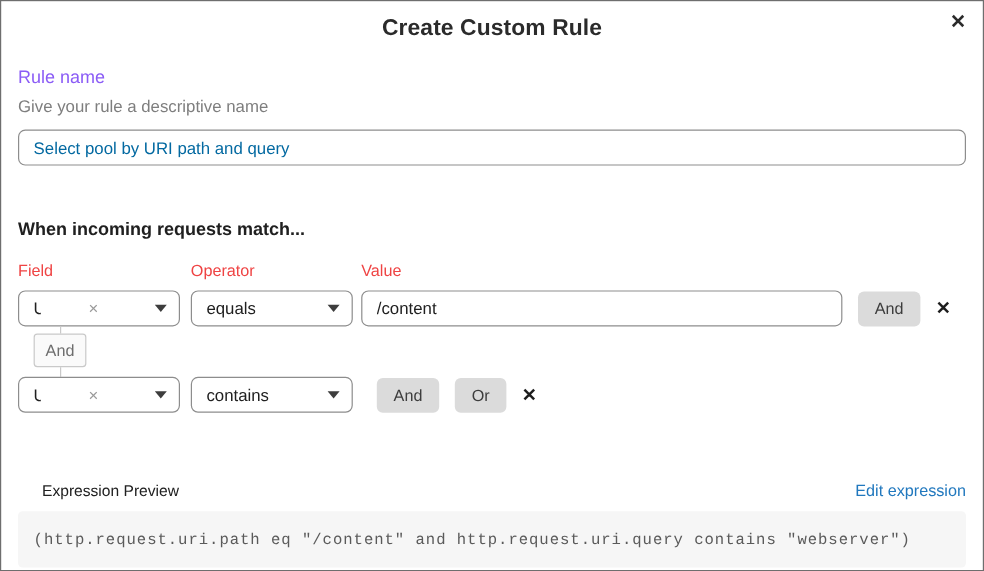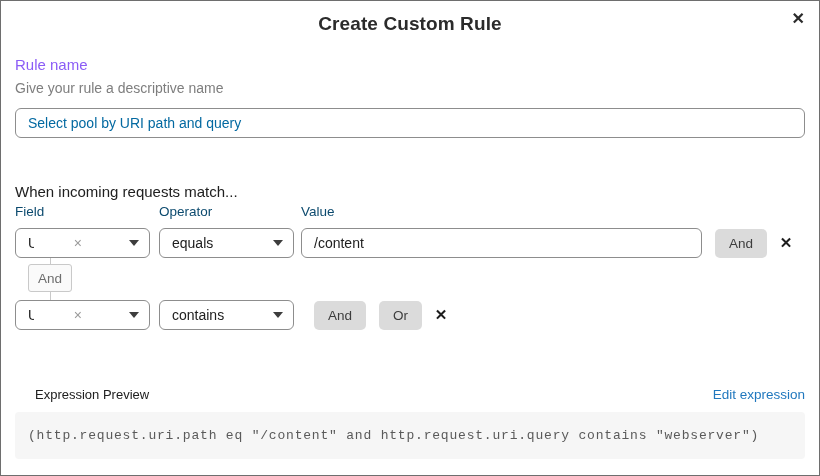--- a/index.html
+++ b/index.html
@@ -27,23 +27,23 @@
   .rule-name-label { margin-top: 21px; font-size: 15px; color: #8b5cf6; }
   .rule-name-hint  { margin-top: 7px;  font-size: 14px; color: #7e7e7e; }
   .text-input {
     width: 100%; height: 30px; margin-top: 12px;
     border: 1px solid #8d8d8d; border-radius: 6px;
     font-size: 14px; color: #0369a1; padding: 0 12px;
     font-family: "Liberation Sans", sans-serif;
     background: #fff; outline: none; display: block;
   }
 
-  .match-heading { margin-top: 45px; font-size: 15px; font-weight: 400; color: #202020; }
+  .match-heading { margin-top: 45px; font-size: 15px; font-weight: 700; color: #202020; }
 
-  .col-labels { display: flex; margin-top: 4px; font-size: 13.5px; color: #0c4a6e; }
+  .col-labels { display: flex; margin-top: 18px; font-size: 13.5px; color: #ef4444; }
   .col-label-field    { width: 144px; }
   .col-label-operator { width: 142px; }
   .col-label-value    { flex: 1; }
 
   .cond-row { display: flex; align-items: center; margin-top: 9px; height: 30px; }
   .select-box {
     height: 30px; border: 1px solid #8d8d8d; border-radius: 6px;
     display: flex; align-items: center; padding: 0 10px 0 12px;
     font-size: 14px; color: #202020; background: #fff; cursor: pointer;
     flex: none;

